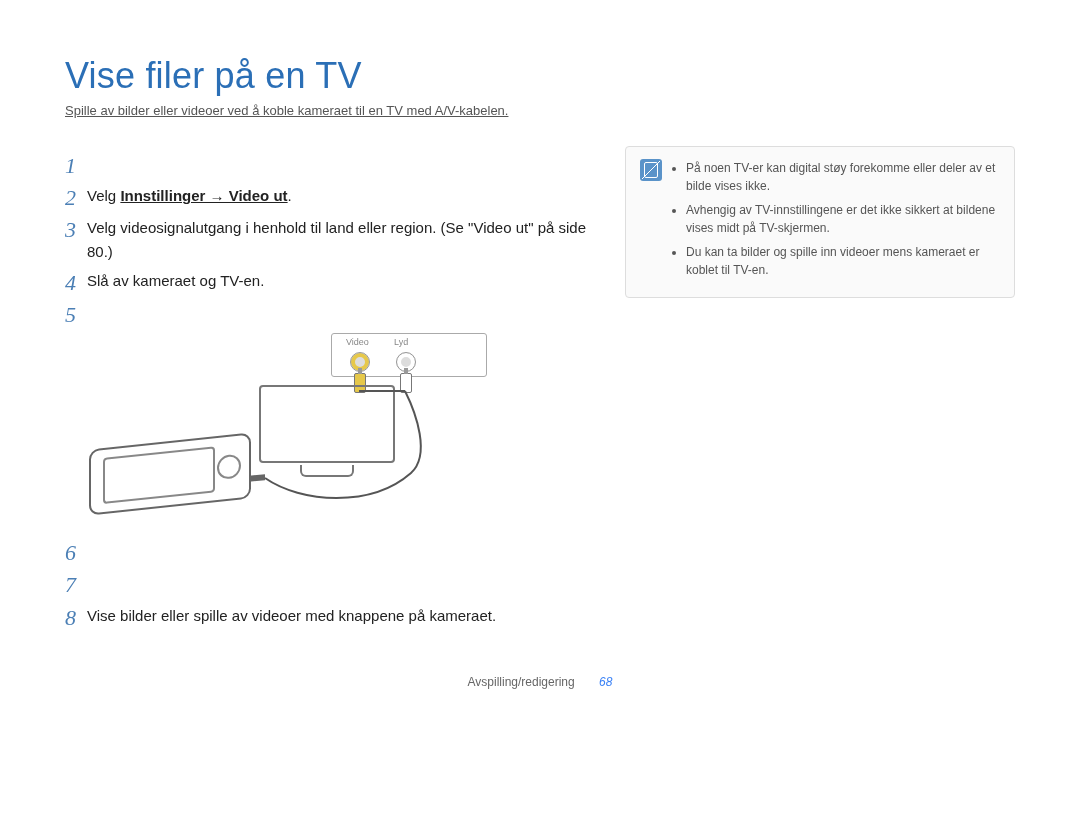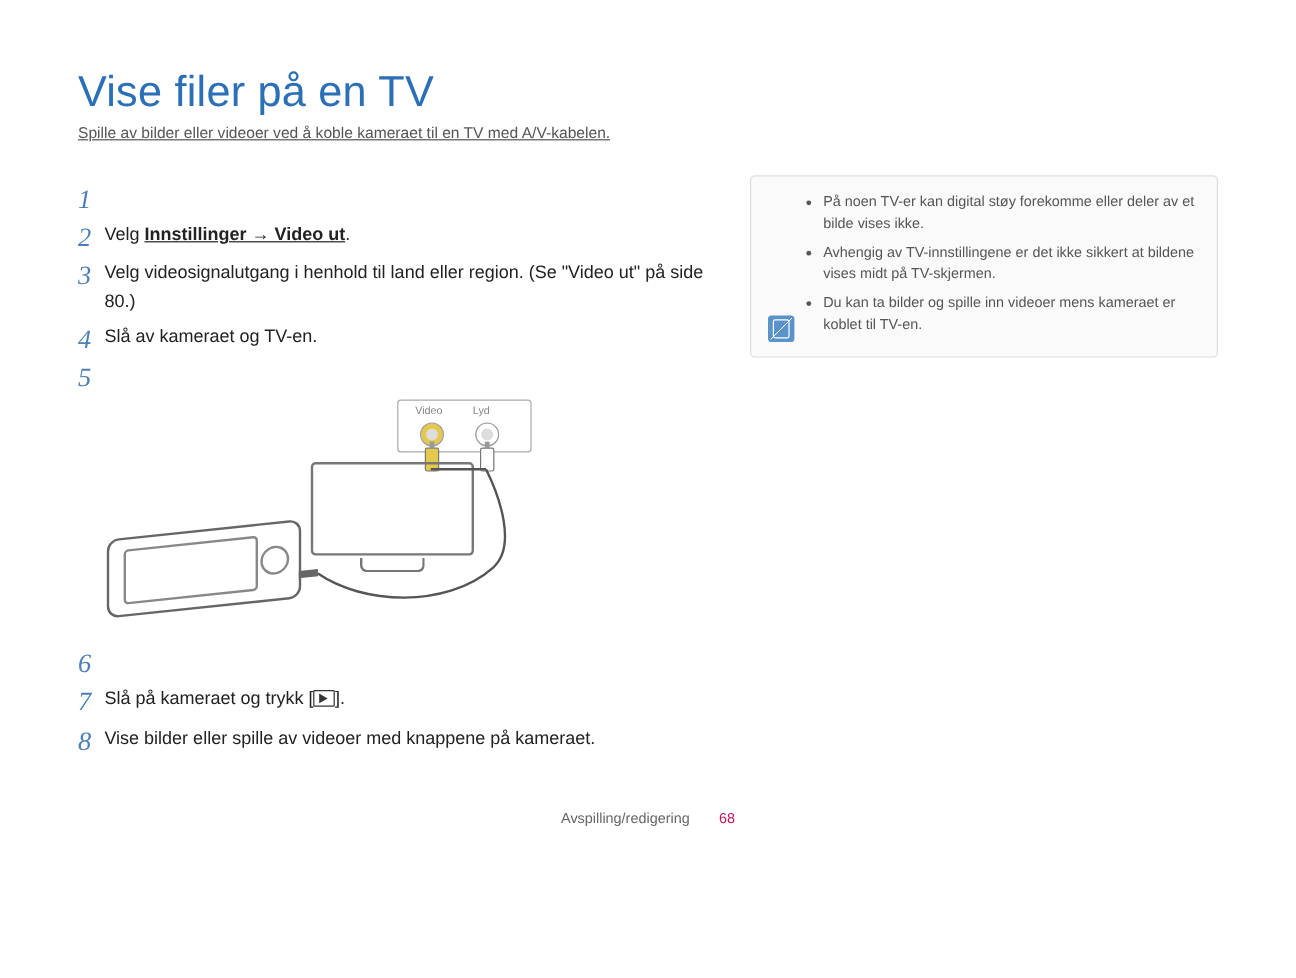--- a/index.html
+++ b/index.html
@@ -97,20 +97,21 @@
     height: 200px;
     margin: 6px 0 4px 6px;
   }
   .jack-panel {
     position: absolute;
     top: 0; left: 260px;
     width: 110px; height: 42px;
     border: 1px solid #aaa;
     border-radius: 3px;
     background: #fff;
+    padding-left: 44px;
   }
   .jack-panel .lbl {
     position: absolute;
     top: 3px;
     font-size: 9px;
     color: #888;
   }
   .lbl.v { left: 14px; }
   .lbl.a { left: 62px; }
   .jack {
@@ -200,21 +201,20 @@
   .note {
     border: 1px solid #ddd;
     border-radius: 4px;
     background: #fafafa;
     padding: 10px 14px 12px 14px;
     display: flex;
     gap: 10px;
     font-size: 12px;
     color: #555;
     line-height: 1.5;
-    align-items: flex-end;
   }
   .note-icon {
     flex: none;
     width: 22px; height: 22px;
     border-radius: 3px;
     background: #5a93c9;
     position: relative;
     margin-top: 2px;
   }
   .note-icon::before {
@@ -241,21 +241,21 @@
   }
 
   .footer {
     position: absolute;
     left: 0; right: 0;
     bottom: 26px;
     text-align: center;
     font-size: 12px;
     color: #666;
   }
-  .footer .pg { color: #be185d; margin-left: 21px; }
+  .footer .pg { color: #3b82f6; margin-left: 21px; font-style: italic; }
 </style>
 </head>
 <body>
 
 <div class="page">
 
   <h1 class="title">Vise filer på en TV</h1>
   <div class="subtitle">Spille av bilder eller videoer ved å koble kameraet til en TV med A/V-kabelen.</div>
 
   <div class="columns">
@@ -307,23 +307,20 @@
           <path d="M334 58 L 288 58" stroke="#555" stroke-width="2" fill="none"></path>
         </svg>
       </div>
 
       <div class="step">
         <div class="step-num">6</div>
       </div>
 
       <div class="step">
         <div class="step-num">7</div>
-        <div class="step-text">
-          <span>Slå på kameraet og trykk [</span><span class="play-icon"></span><span>].</span>
-        </div>
       </div>
 
       <div class="step">
         <div class="step-num">8</div>
         <div class="step-text">Vise bilder eller spille av videoer med knappene på kameraet.</div>
       </div>
 
     </div>
 
     <div class="right">

